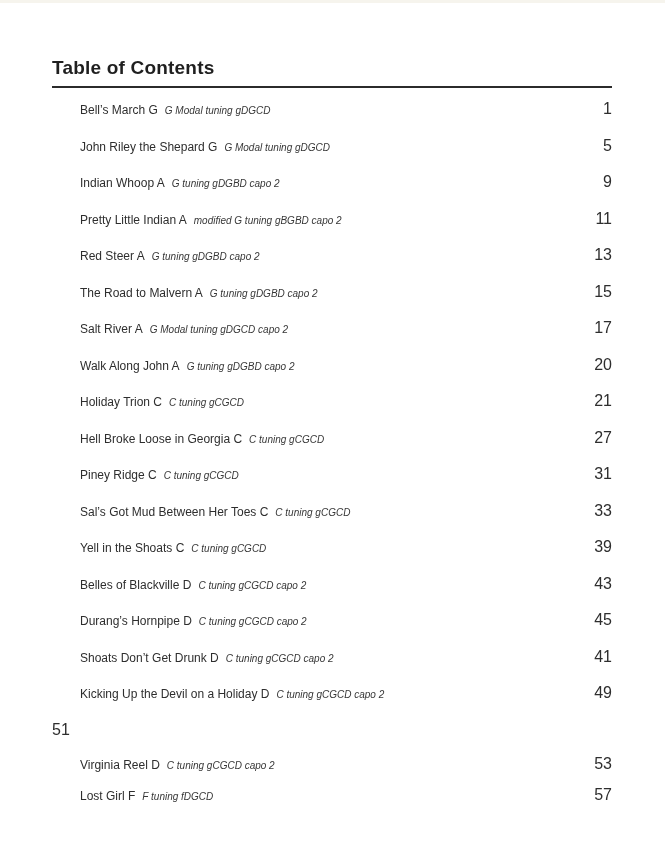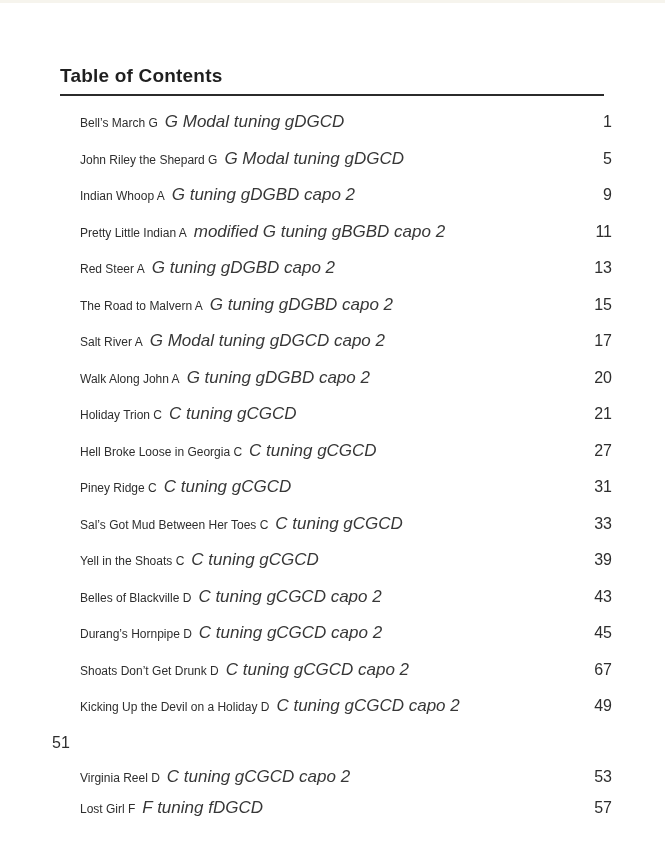--- a/index.html
+++ b/index.html
@@ -21,21 +21,21 @@
   }
   .top-edge {
     height: 3px;
     width: 100%;
     background: #f6f4ed;
   }
   .content {
     padding: 52px 53px 0 52px;
   }
   h1.toc-heading {
-    margin: 8px;
+    margin: 0;
     font-size: 19px;
     line-height: 26px;
     font-weight: bold;
     color: #1f1f1f;
     letter-spacing: 0.2px;
     padding-bottom: 5px;
     border-bottom: 2.5px solid #2b2b2b;
   }
   .toc {
     margin-top: 3px;
@@ -52,21 +52,21 @@
   }
   .entry-text {
     white-space: nowrap;
   }
   .title {
     font-size: 12px;
     color: #2e2e2e;
     margin-left: 28px;
   }
   .tuning {
-    font-size: 17px;
+    font-size: 10px;
     font-style: italic;
     color: #373737;
     margin-left: 7px;
   }
   .pagenum {
     font-size: 16px;
     color: #2e2e2e;
   }
 </style>
 </head>
@@ -164,21 +164,21 @@
         <div class="row">
     <span class="entry-text">
       <span class="title">Durang’s Hornpipe D</span><span class="tuning">C tuning gCGCD capo 2</span>
     </span>
     <span class="pagenum">45</span>
   </div>
         <div class="row">
     <span class="entry-text">
       <span class="title">Shoats Don’t Get Drunk D</span><span class="tuning">C tuning gCGCD capo 2</span>
     </span>
-    <span class="pagenum">67</span>
+    <span class="pagenum">41</span>
   </div>
         <div class="row">
     <span class="entry-text">
       <span class="title">Kicking Up the Devil on a Holiday D</span><span class="tuning">C tuning gCGCD capo 2</span>
     </span>
     <span class="pagenum">49</span>
   </div>
         <div class="row">
     <span class="pagenum">51</span>
   </div>

